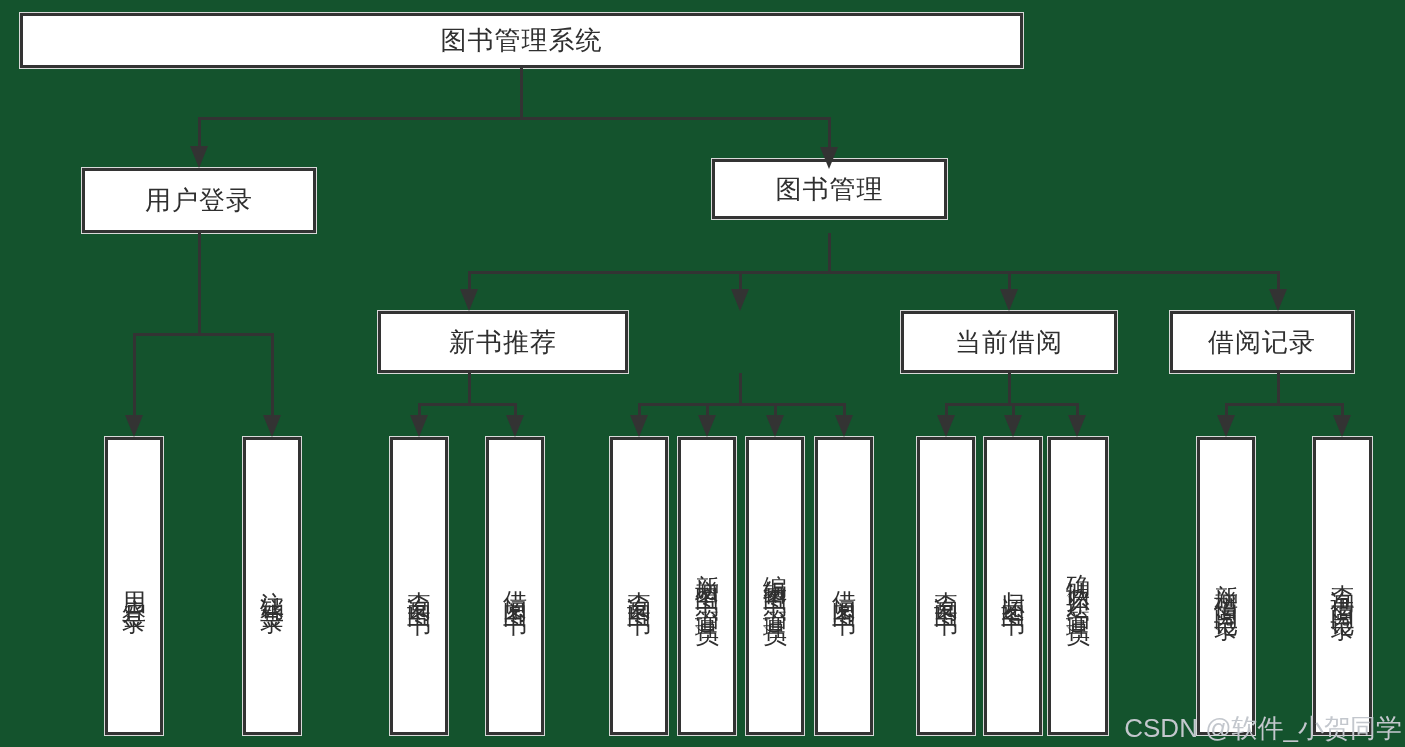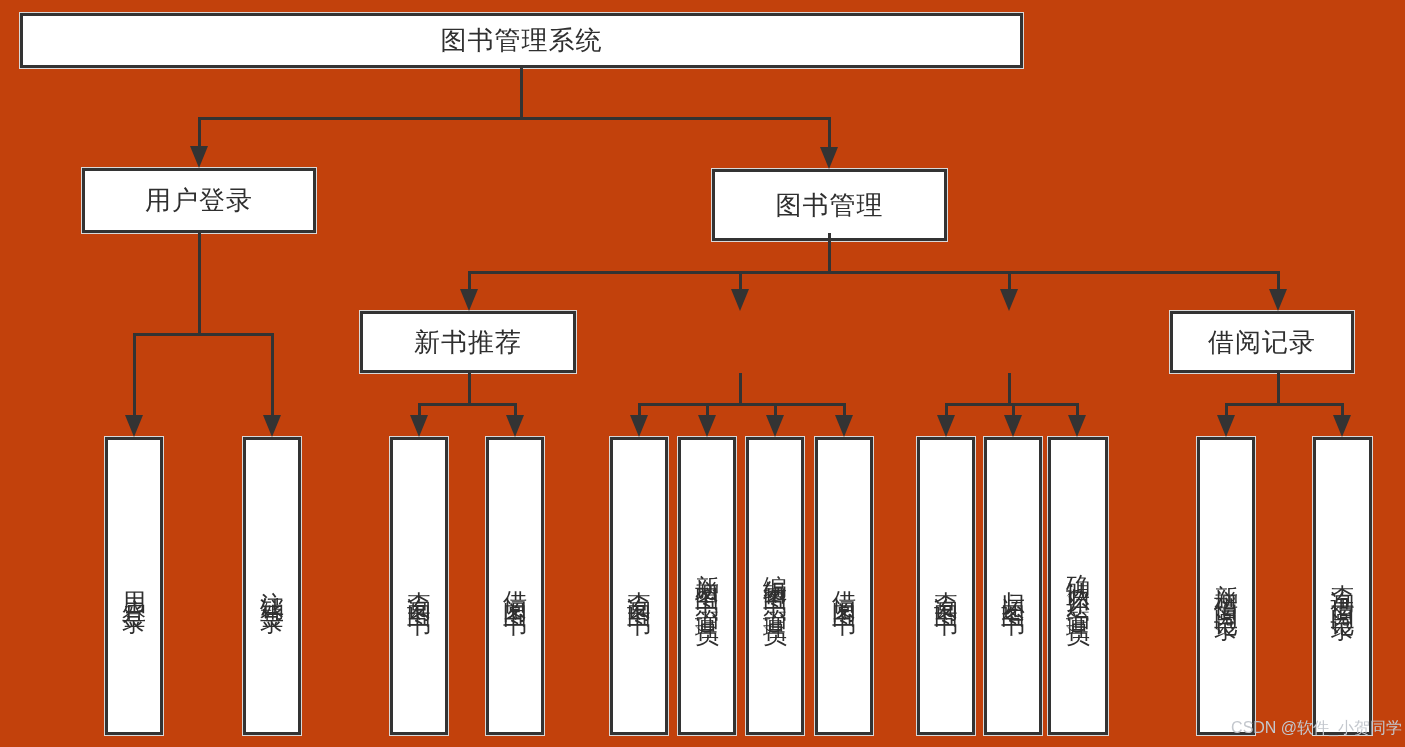--- a/index.html
+++ b/index.html
@@ -6,21 +6,21 @@
     --line:#333333;
     --text:#2f2f2f;
     --wm:#c3c7cd;
   }
   *{margin:0;padding:0;box-sizing:border-box;}
   html,body{background:#ffffff;}
   body{font-family:"Liberation Sans","DejaVu Sans",sans-serif;}
   .canvas{
     position:relative;
     width:1405px;height:747px;
-    background:#c2410c;
+    background:#14532d;
     overflow:hidden;
   }
   
   .hbox{
     position:absolute;
     border:3px solid var(--line);
     background:#fff;
     display:flex;align-items:center;justify-content:center;
     font-size:26px;color:var(--text);
     letter-spacing:1px;
@@ -42,38 +42,39 @@
   .hl{position:absolute;height:3px;background:var(--line);}
   .tri{
     position:absolute;width:0;height:0;
     border-left:9px solid transparent;
     border-right:9px solid transparent;
     border-top:22px solid var(--line);
   }
   .watermark{
     position:absolute;
     top:713px;right:3px;
-    font-size:16px;line-height:30px;
+    font-size:26px;line-height:30px;
     color:var(--wm);
     z-index:5;
     white-space:nowrap;
     margin-left:28px;
   }
 </style>
 </head>
 <body>
 
 <div class="canvas">
 
   <div class="hbox" style="left:20px;top:13px;width:1003px;height:55px">图书管理系统</div>
 
   <div class="hbox" style="left:82px;top:168px;width:234px;height:65px">用户登录</div>
-  <div class="hbox" style="left:712px;top:169px;width:235px;height:72px">图书管理</div>
+  <div class="hbox" style="left:712px;top:159px;width:235px;height:60px">图书管理</div>
 
-  <div class="hbox" style="left:360px;top:311px;width:216px;height:62px">新书推荐</div>
+  <div class="hbox" style="left:378px;top:311px;width:250px;height:62px">新书推荐</div>
+  <div class="hbox" style="left:901px;top:311px;width:216px;height:62px">当前借阅</div>
   <div class="hbox" style="left:1170px;top:311px;width:184px;height:62px">借阅记录</div>
 
   <div class="vbox" style="left:105px;top:437px;width:58px;height:298px">用户登录</div>
   <div class="vbox" style="left:243px;top:437px;width:58px;height:298px">注销登录</div>
 
   <div class="vbox" style="left:390px;top:437px;width:58px;height:298px">查询图书</div>
   <div class="vbox" style="left:486px;top:437px;width:58px;height:298px">借阅图书</div>
 
   <div class="vbox" style="left:610px;top:437px;width:58px;height:298px">查询图书</div>
   <div class="vbox" style="left:678px;top:437px;width:58px;height:298px">新增图书（管理员）</div>

